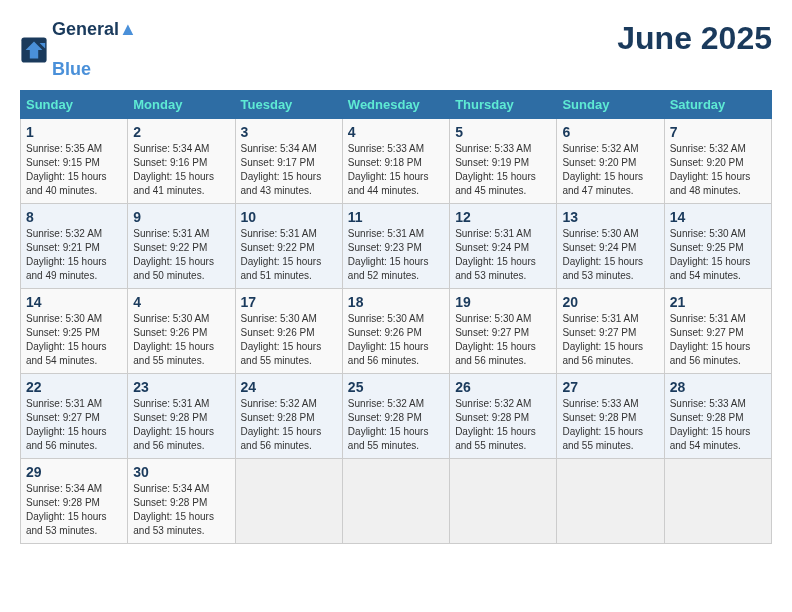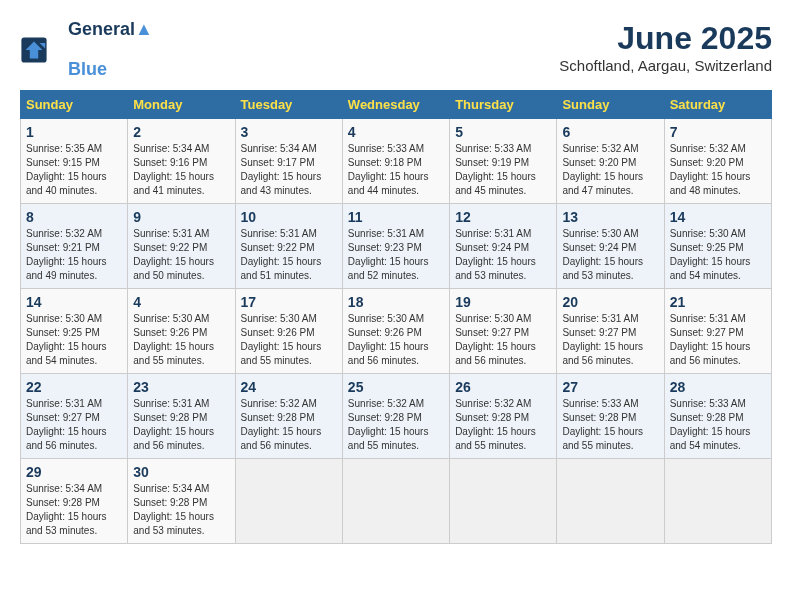--- a/index.html
+++ b/index.html
@@ -12,21 +12,21 @@
     }
     .header-area {
       display: flex;
       justify-content: space-between;
       align-items: flex-start;
       margin-bottom: 10px;
     }
     .logo {
       display: flex;
       align-items: center;
-      gap: 20px;
+      gap: 4px;
     }
     .logo-text {
       font-size: 18px;
       font-weight: bold;
       color: #1a3a5c;
       line-height: 1.1;
     }
     .logo-text span {
       color: #4a90d9;
     }
@@ -46,21 +46,21 @@
       font-size: 15px;
       color: #333;
     }
     table {
       width: 100%;
       border-collapse: collapse;
       font-size: 11px;
     }
     thead tr th {
       background-color: #2e6da4;
-      color: #fde047;
+      color: #5eead4;
       padding: 6px 5px;
       text-align: left;
       font-size: 13px;
       font-weight: bold;
       border: 1px solid #2e6da4;
     }
     tbody tr td {
       border: 1px solid #ccc;
       vertical-align: top;
       padding: 5px;
@@ -100,21 +100,20 @@
       <polygon points="20,8 32,20 26,20 26,32 14,32 14,20 8,20" fill="#4a90d9"></polygon>
       <polygon points="28,10 36,10 36,18" fill="#4a90d9"></polygon>
     </svg>
     <div class="logo-text">
       <div>General<span>▲</span></div>
       <div style="color:#4a90d9;margin-top:20px;">Blue</div>
     </div>
   </div>
   <div class="title-area">
     <div class="calendar-title">June 2025</div>
-    <div class="calendar-subtitle">Schoftland, Aargau, Switzerland</div>
   </div>
 </div>
 
 <table>
   <thead>
     <tr>
       <th>Sunday</th>
       <th>Monday</th>
       <th>Tuesday</th>
       <th>Wednesday</th>

